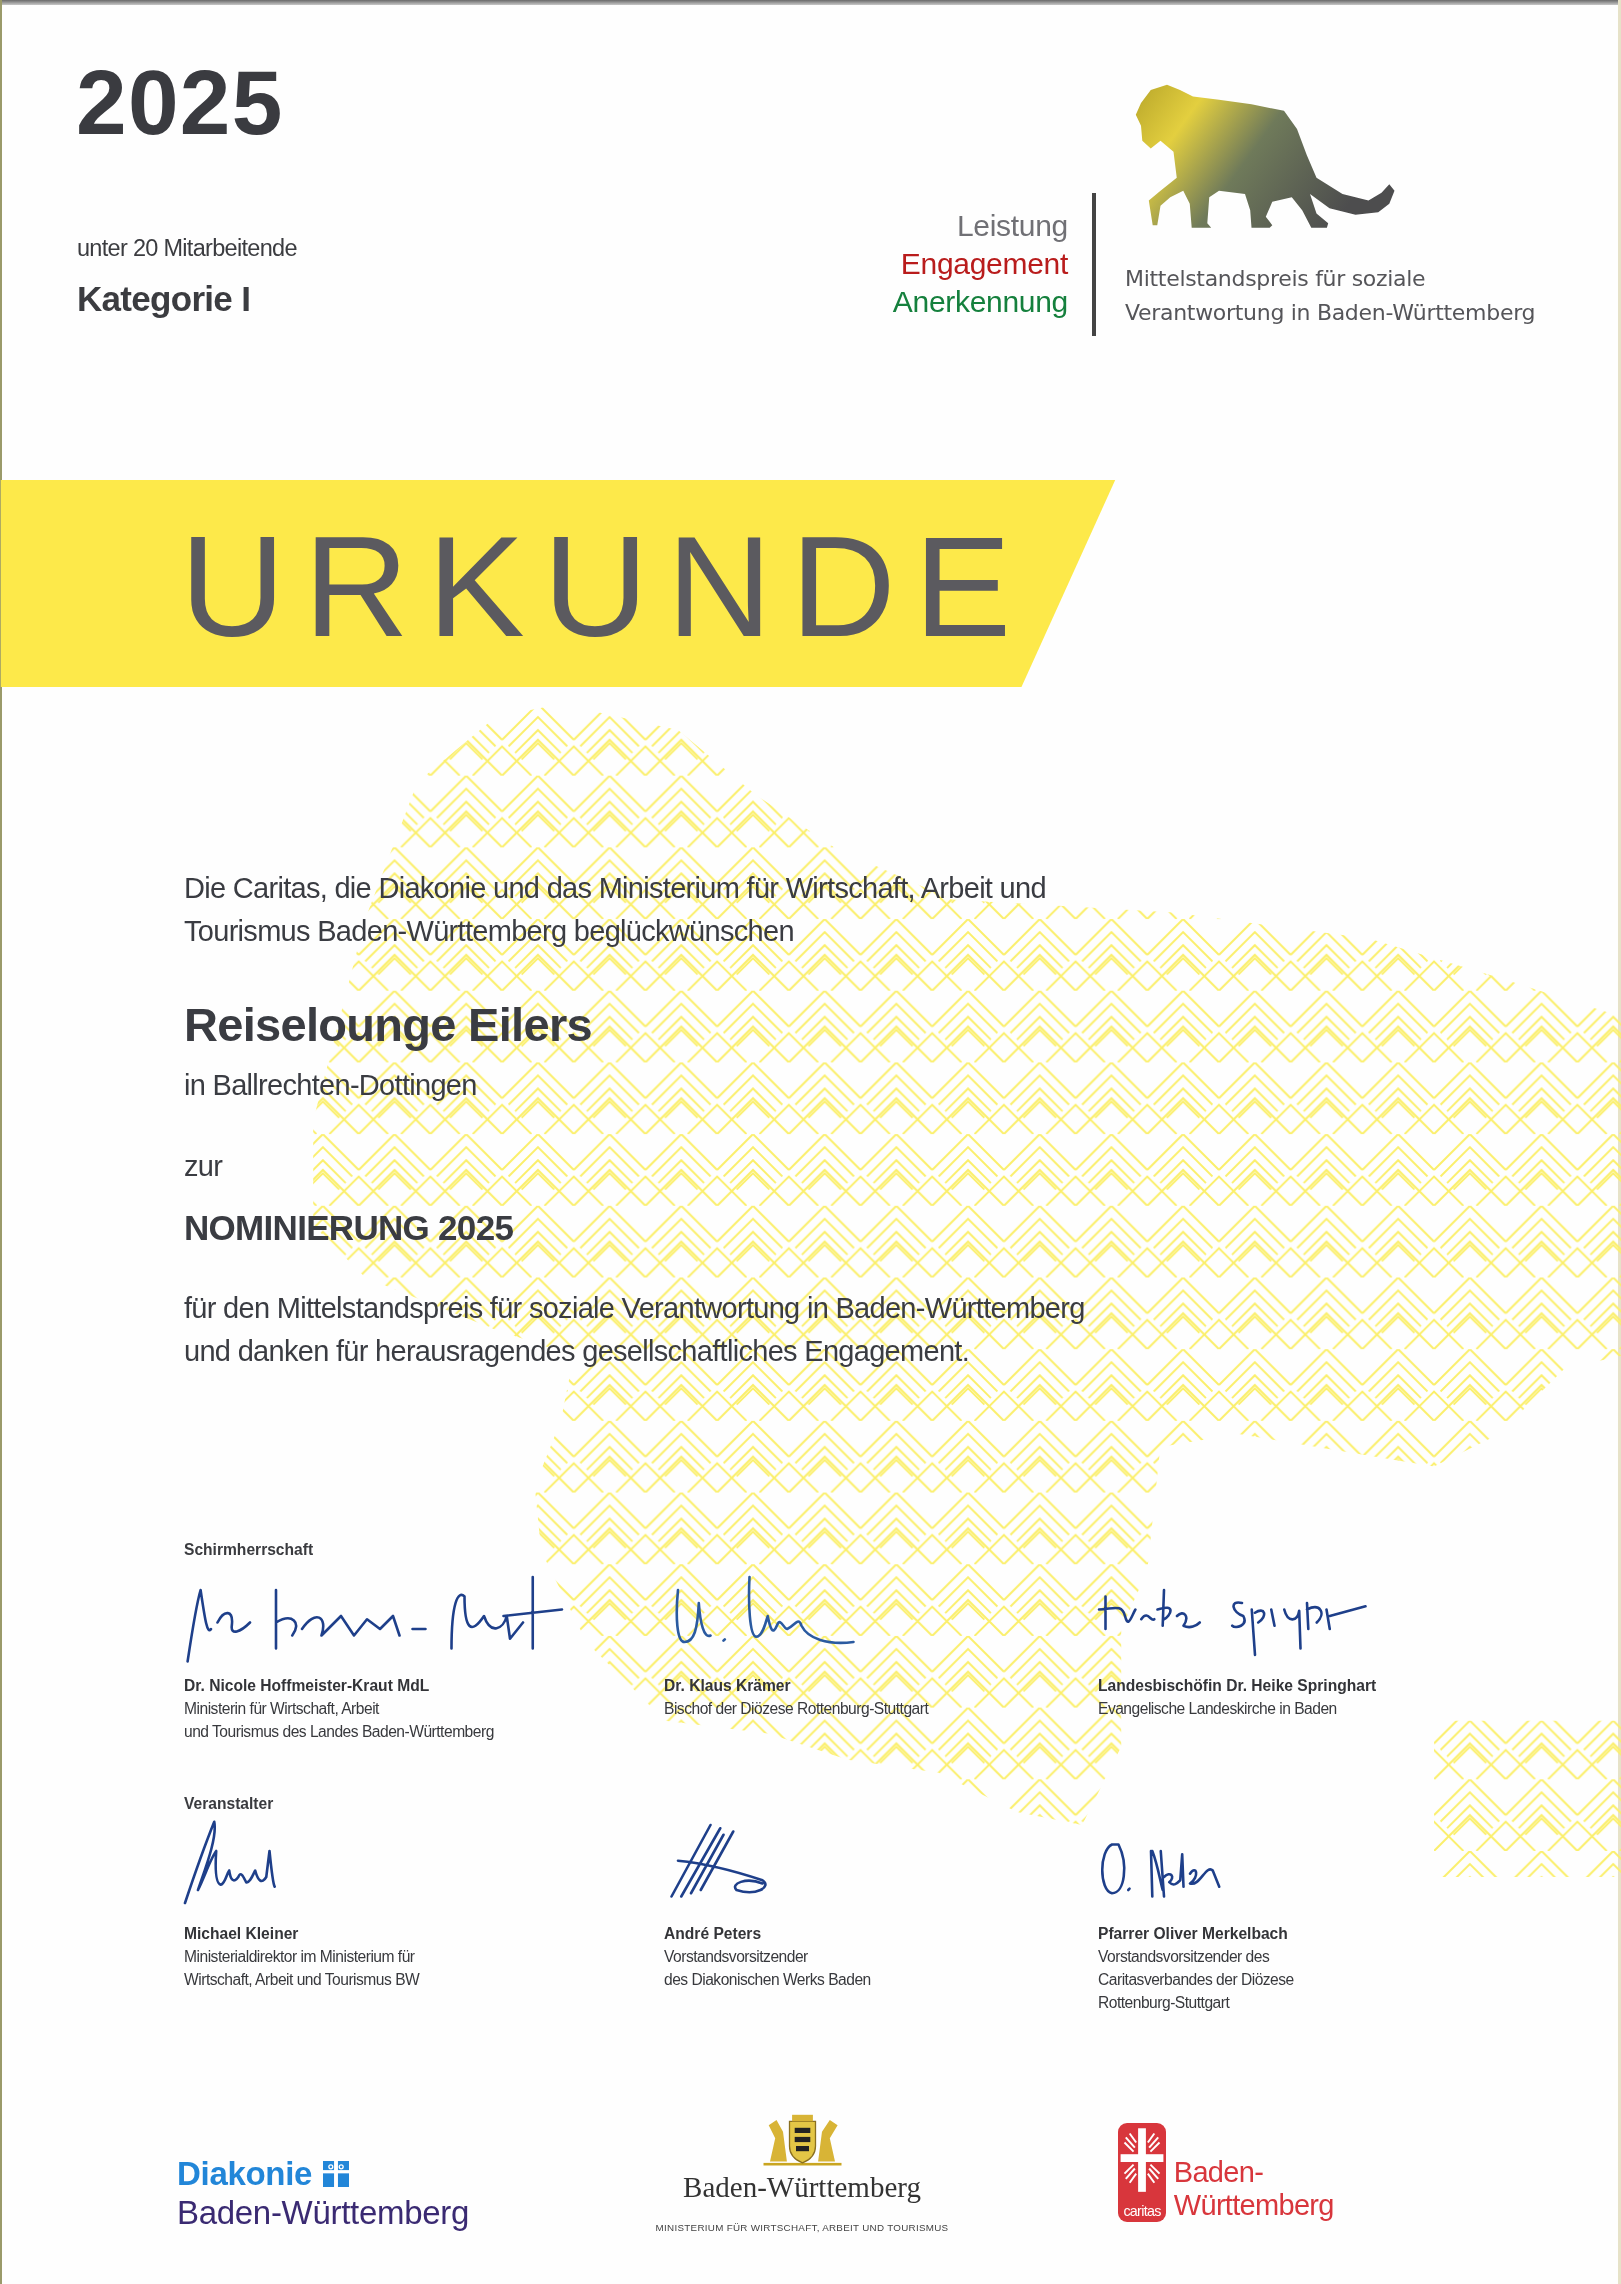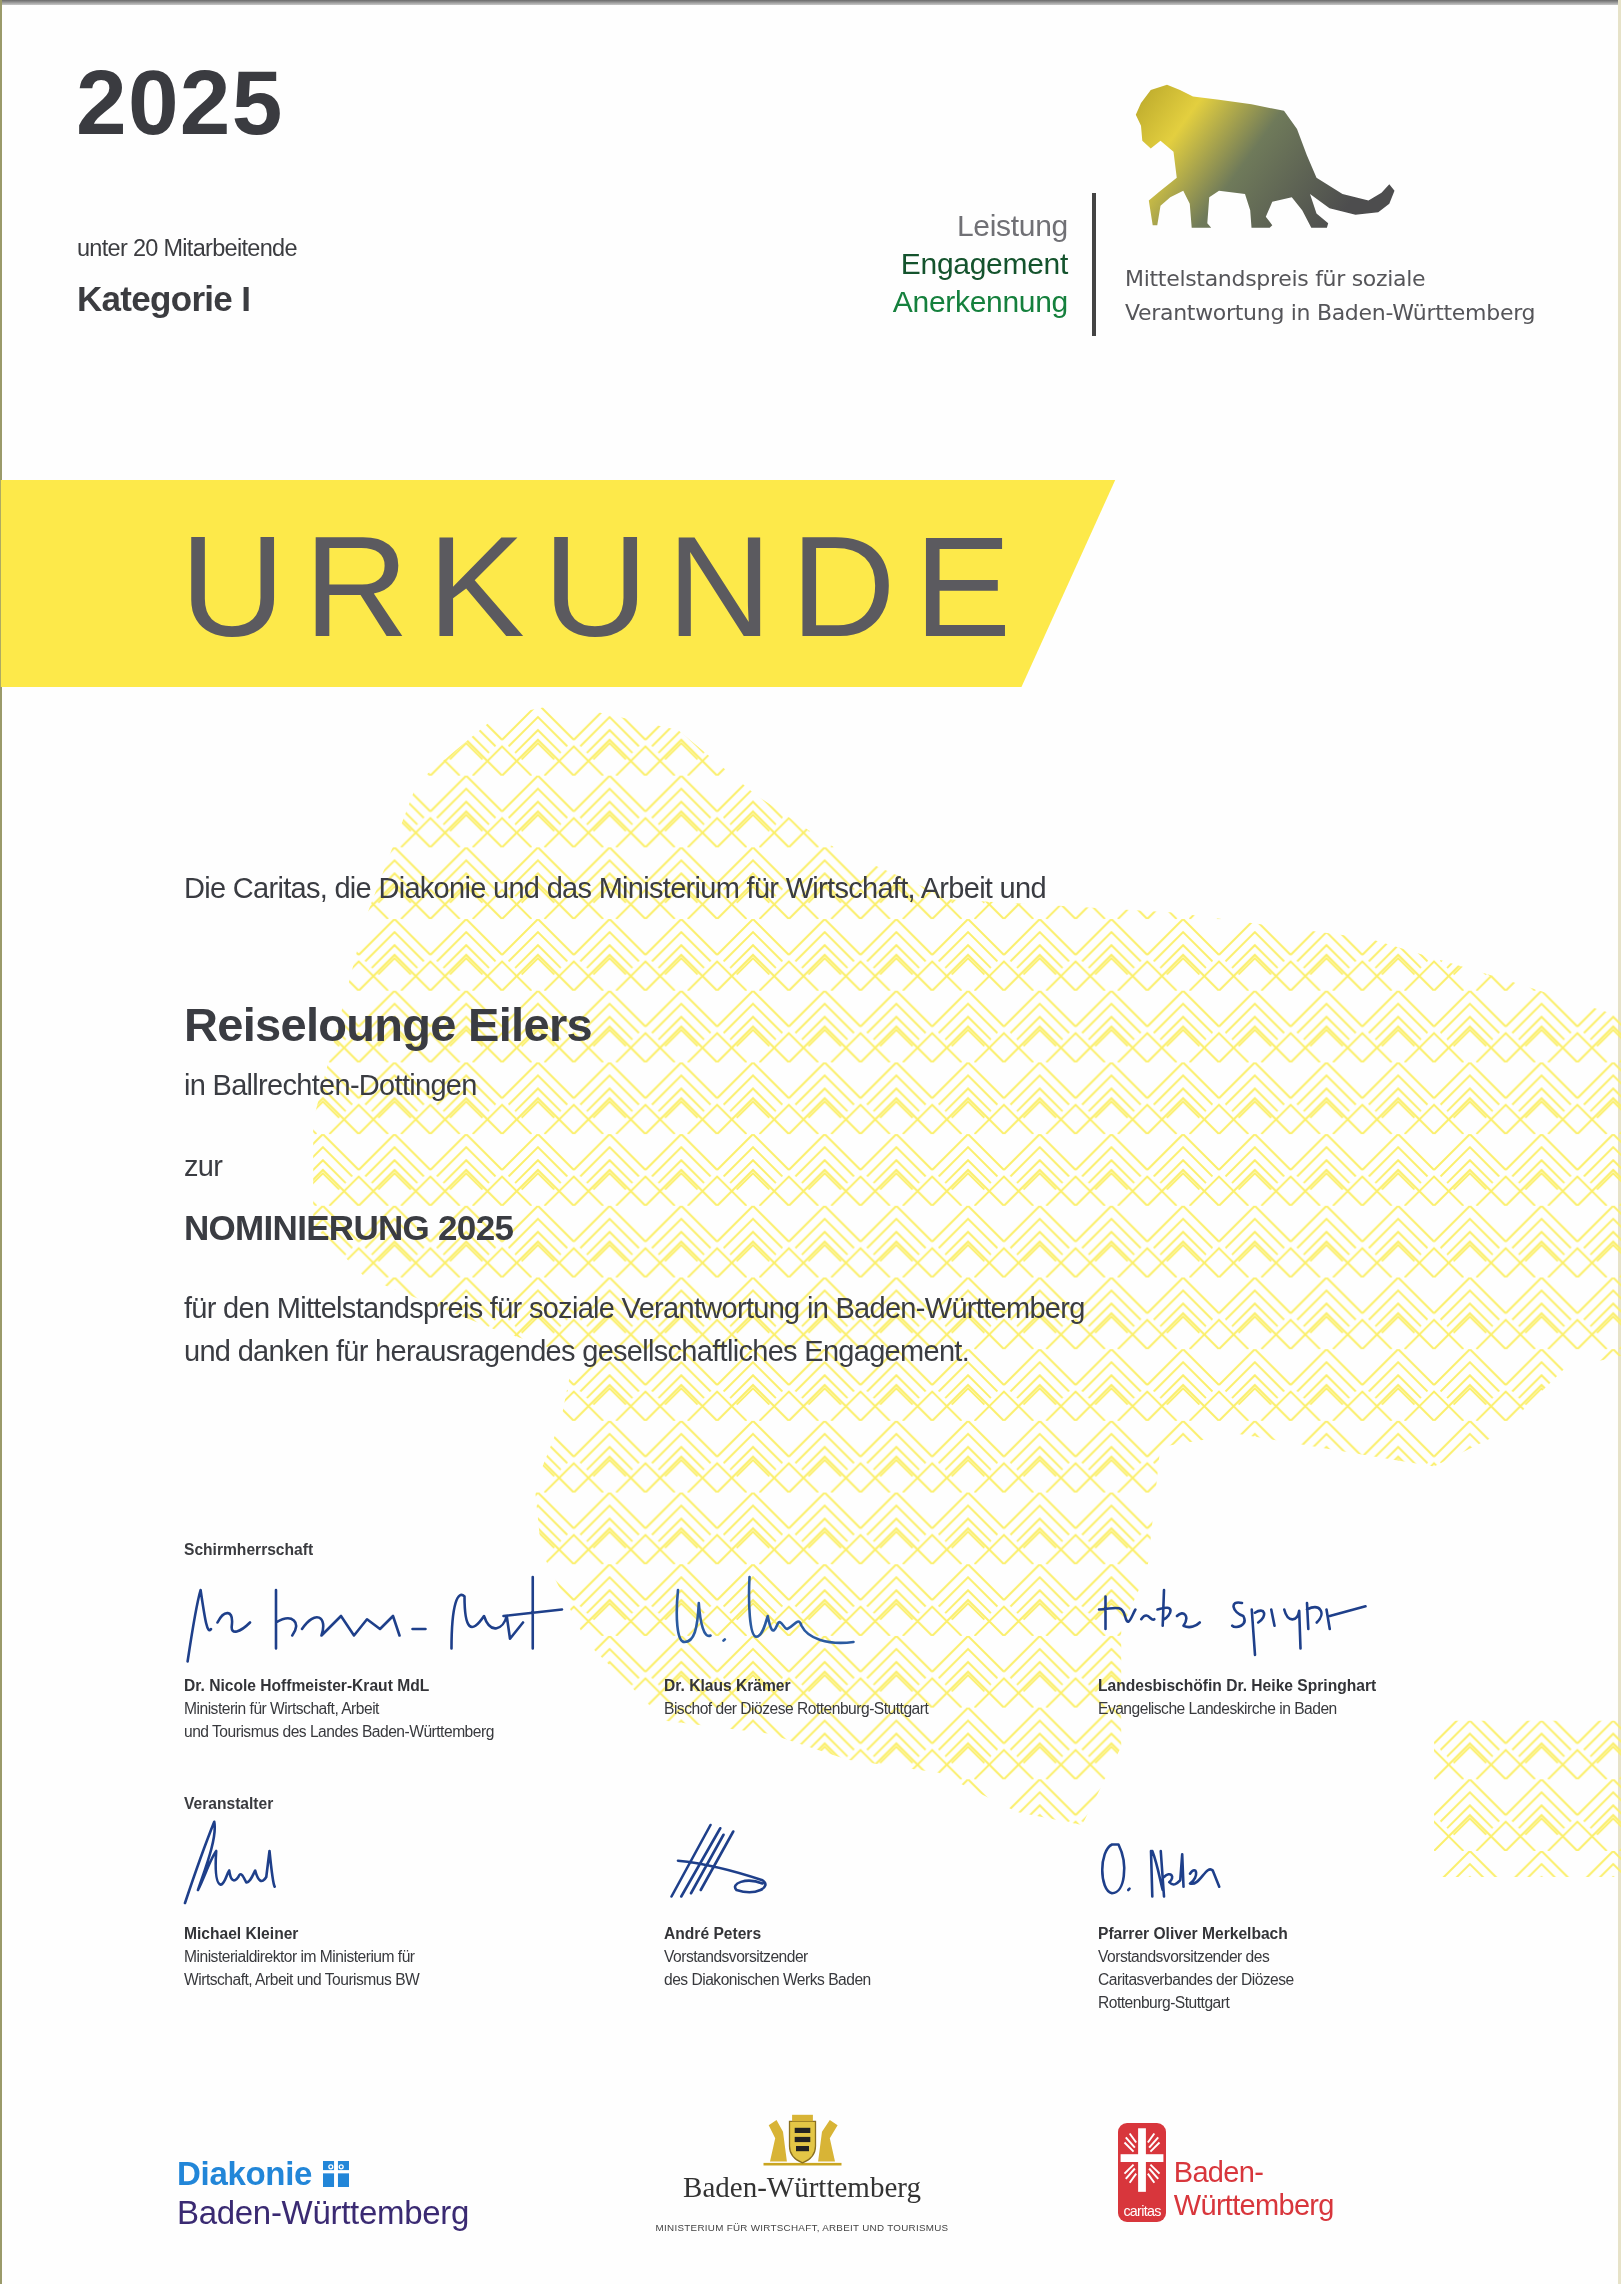--- a/index.html
+++ b/index.html
@@ -14,21 +14,21 @@
   .page-edge-right { position: absolute; right: 0; top: 0; width: 3.9px; height: 2284px; background: #e6e2c8; }
 
   
   .year { position: absolute; left: 76px; top: 57px; font-size: 91px; font-weight: bold; color: #3a3b40; letter-spacing: 1.3px; line-height: 1; }
   .category-sub { position: absolute; left: 77px; top: 235px; font-size: 23.5px; color: #3b3c40; letter-spacing: -0.7px; }
   .category { position: absolute; left: 77px; top: 279px; font-size: 35px; font-weight: bold; color: #3b3c40; letter-spacing: -0.7px; }
 
   .tagline { position: absolute; right: 554px; top: 207px; text-align: right; font-family: Liberation Sans, sans-serif; color: #5b5b60; }
   .tagline div { font-size: 30px; line-height: 38px; letter-spacing: -0.3px; }
   .tagline div:nth-child(1) { color: #707075; }
-  .tagline div:nth-child(2) { color: #14532d; }
+  .tagline div:nth-child(2) { color: #b91c1c; }
   .tagline div:nth-child(3) { color: #15803d; }
   .logo-divider { position: absolute; left: 1092px; top: 145px; width: 3.9px; height: 107px; background: #444; }
   .award-name { position: absolute; left: 1125px; top: 262px; font-family: "DejaVu Sans", sans-serif; font-size: 22px; line-height: 34px; color: #555559; letter-spacing: -0.3px; }
   .panther { position: absolute; left: 1121px; top: 64px; width: 326px; height: 169px; }
 
   
   .banner { position: absolute; left: 0; top: 480px; width: 1116px; height: 207px; }
   .banner svg { position: absolute; left: 0; top: 0; }
   .banner-title { position: absolute; left: 180px; top: 515px; font-size: 143px; font-weight: normal; color: #5b5a5f; letter-spacing: 18px; line-height: 1; transform: scaleX(1.02); transform-origin: left; }
 
@@ -121,20 +121,21 @@
 
 <div class="banner">
   <svg width="1116" height="207" viewBox="0 0 1712 318">
     <polygon points="0,0 1712,0 1568,318 0,318" fill="#fde94a"></polygon>
   </svg>
 </div>
 <div class="banner-title">URKUNDE</div>
 
 <div class="body-text intro">
   <div>Die Caritas, die Diakonie und das Ministerium für Wirtschaft, Arbeit und</div>
+  <div>Tourismus Baden-Württemberg beglückwünschen</div>
 </div>
 <div class="body-text company">Reiselounge Eilers</div>
 <div class="body-text location">in Ballrechten-Dottingen</div>
 <div class="body-text zur">zur</div>
 <div class="body-text nomination">NOMINIERUNG 2025</div>
 <div class="body-text closing">
   <div>für den Mittelstandspreis für soziale Verantwortung in Baden-Württemberg</div>
   <div>und danken für herausragendes gesellschaftliches Engagement.</div>
 </div>
 

